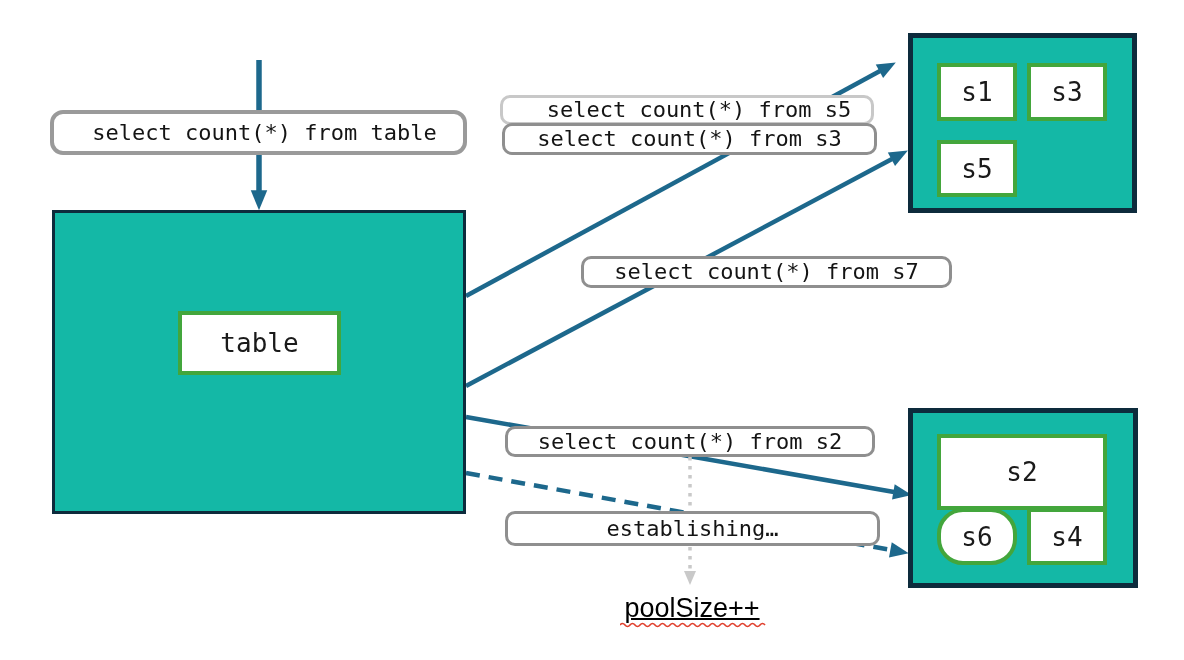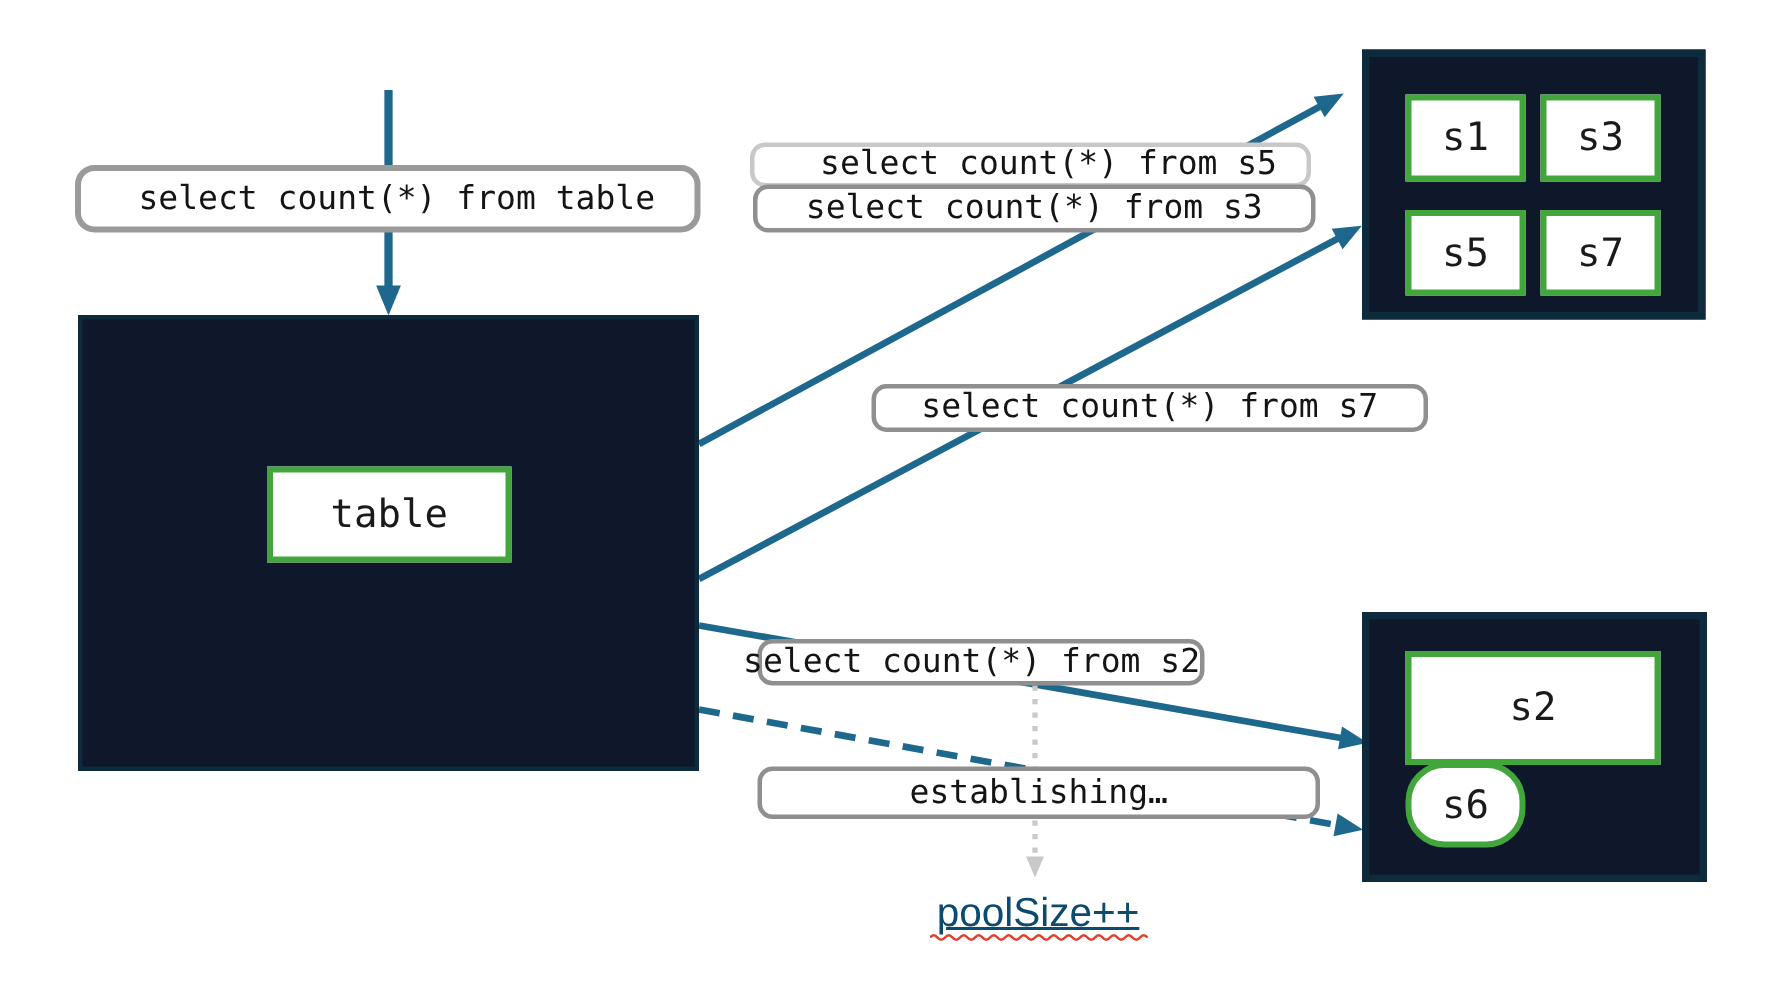--- a/index.html
+++ b/index.html
@@ -25,42 +25,42 @@
     white-space:nowrap;
     z-index:4;
   }
   .qlabel.light{border-color:#c8c8c8;border-width:3px;z-index:3;padding-left:24px;}
   .qlabel.table-q{border-color:#9a9a9a;border-width:4px;border-radius:13px;padding-left:12px;}
 
   
   .tealbox{
     position:absolute;
     box-sizing:border-box;
-    background:#0f172a;
+    background:#14b8a6;
     border:3px solid #0d2b3c;
     z-index:2;
   }
   .shardbox{border-width:5px;}
   .chip{
     position:absolute;
     box-sizing:border-box;
     background:#ffffff;
     border:4px solid #43a63c;
     display:flex;align-items:center;justify-content:center;
     font-size:26px;color:#1a1a1a;
     z-index:3;
   }
 
   .poolsize{
     position:absolute;
     left:612px;top:593px;width:160px;
     text-align:center;
     font-family:"Liberation Sans", sans-serif;
     font-size:27px;
-    color:#0c4a6e;
+    color:#000000;
     text-decoration:underline;
     text-decoration-thickness:2px;
     z-index:2;
   }
   .squiggle{position:absolute;left:620px;top:621px;z-index:2;}
 </style>
 </head>
 <body>
 
 <div class="canvas">
@@ -100,21 +100,21 @@
   </div>
 
   <div class="qlabel" style="left:502px;top:123px;width:375px;height:32px;">
     <span>select count(*) from s3</span>
   </div>
 
   <div class="qlabel" style="left:581px;top:256px;width:371px;height:32px;">
     <span>select count(*) from s7</span>
   </div>
 
-  <div class="qlabel" style="left:505px;top:426px;width:298px;height:31px;justify-content:flex-end;">
+  <div class="qlabel" style="left:505px;top:426px;width:370px;height:31px;">
     <span>select count(*) from s2</span>
   </div>
 
   <div class="qlabel" style="left:505px;top:511px;width:375px;height:35px;">
     <span>establishing…</span>
   </div>
 
   <div class="tealbox" style="left:52px;top:210px;width:414px;height:304px;">
     <div class="chip" style="left:123px;top:98px;width:163px;height:64px;">
       <span>table</span>
@@ -124,31 +124,31 @@
   <div class="tealbox shardbox" style="left:908px;top:33px;width:229px;height:180px;">
     <div class="chip" style="left:24px;top:25px;width:80px;height:58px;">
       <span>s1</span>
     </div>
     <div class="chip" style="left:114px;top:25px;width:80px;height:58px;">
       <span>s3</span>
     </div>
     <div class="chip" style="left:24px;top:102px;width:80px;height:57px;">
       <span>s5</span>
     </div>
-    <div class="chip" style="left:114px;top:102px;width:80px;height:57px;">
-      <span>s7</span>
-    </div>
   </div>
 
   <div class="tealbox shardbox" style="left:908px;top:408px;width:230px;height:180px;">
     <div class="chip" style="left:24px;top:21px;width:170px;height:76px;">
       <span>s2</span>
     </div>
     <div class="chip" style="left:24px;top:95px;width:80px;height:57px;border-radius:26px;">
       <span>s6</span>
+    </div>
+    <div class="chip" style="left:114px;top:95px;width:80px;height:57px;">
+      <span>s4</span>
     </div>
   </div>
 
   <div class="poolsize">
     <span>poolSize++</span>
   </div>
   <svg class="squiggle" width="148" height="8" viewBox="0 0 148 8">
     <path d="M0,4 Q2.5,1 5,4 T10,4 T15,4 T20,4 T25,4 T30,4 T35,4 T40,4 T45,4 T50,4 T55,4 T60,4 T65,4 T70,4 T75,4 T80,4 T85,4 T90,4 T95,4 T100,4 T105,4 T110,4 T115,4 T120,4 T125,4 T130,4 T135,4 T140,4 T145,4" stroke="#e0412f" stroke-width="1.7" fill="none"></path>
   </svg>
 

